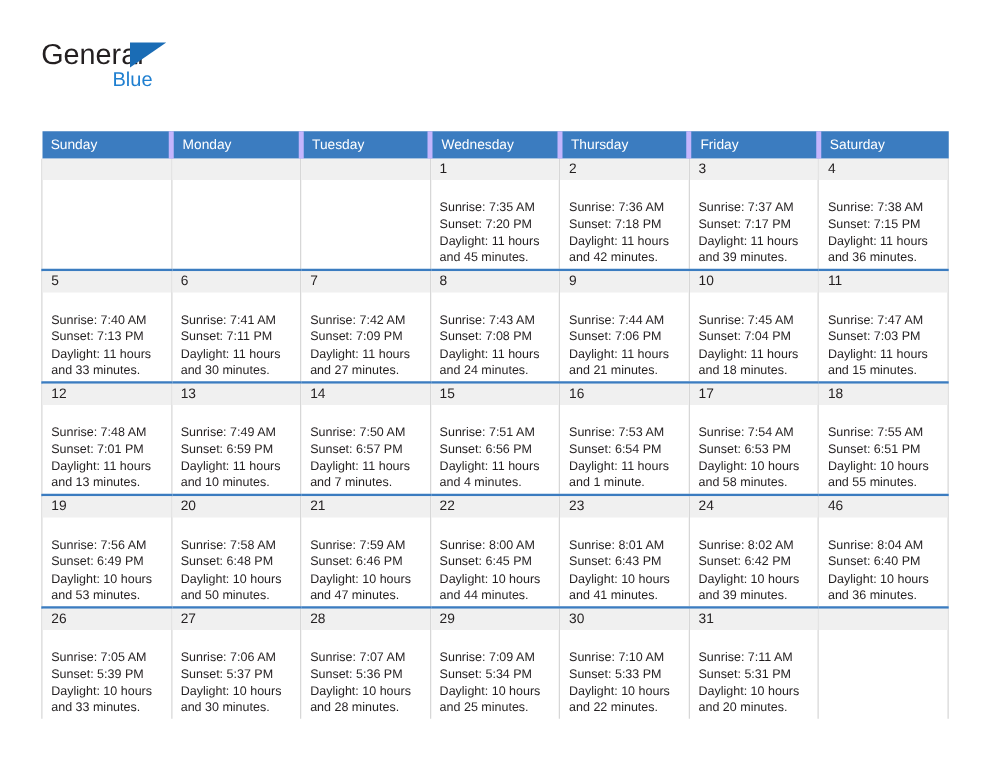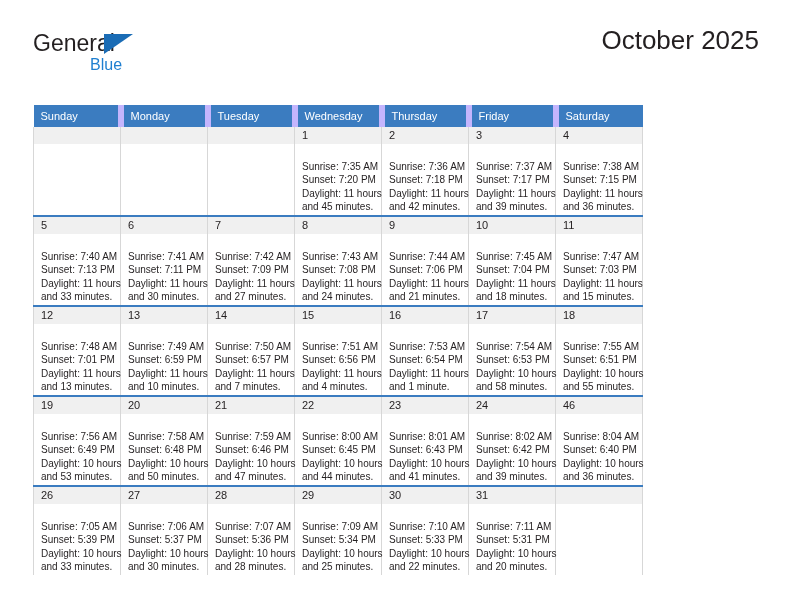--- a/index.html
+++ b/index.html
@@ -81,37 +81,37 @@
     color: #231f20;
     line-height: 18px;
     white-space: nowrap;
   }
 
   
   .calendar {
     position: absolute;
     left: 33px;
     top: 105px;
-    width: 610px;
+    width: 726px;
     border-collapse: collapse;
     table-layout: fixed;
   }
   .calendar th {
     background: #3b7cc0;
     color: #ffffff;
     font-size: 11px;
     font-weight: normal;
     text-align: left;
     padding: 5px 0 5px 7px;
     border: none;
     height: 11px;
     vertical-align: middle;
   }
   .calendar th.sep-col {
-    border-left: 6px solid #c4b5fd;
+    border-left: 4px solid #c4b5fd;
   }
 
   .week-row td {
     vertical-align: top;
     padding: 0;
     border-left: 1px solid #d7d7d7;
     border-right: 1px solid #d7d7d7;
     border-top: 2px solid #3b7cc0;
     height: 88px;
     background: #ffffff;
@@ -155,21 +155,20 @@
 
   <div class="top">
 
     <div class="logo">
       <span class="logo-general">General</span>
       <span class="logo-tri"></span>
       <span class="logo-blue">Blue</span>
     </div>
 
     <div class="title-block">
-      <div class="cal-title">October 2025</div>
     </div>
 
   </div>
 
   <table class="calendar">
     <thead>
       <tr>
         <th>Sunday</th>
         <th class="sep-col">Monday</th>
         <th class="sep-col">Tuesday</th>

